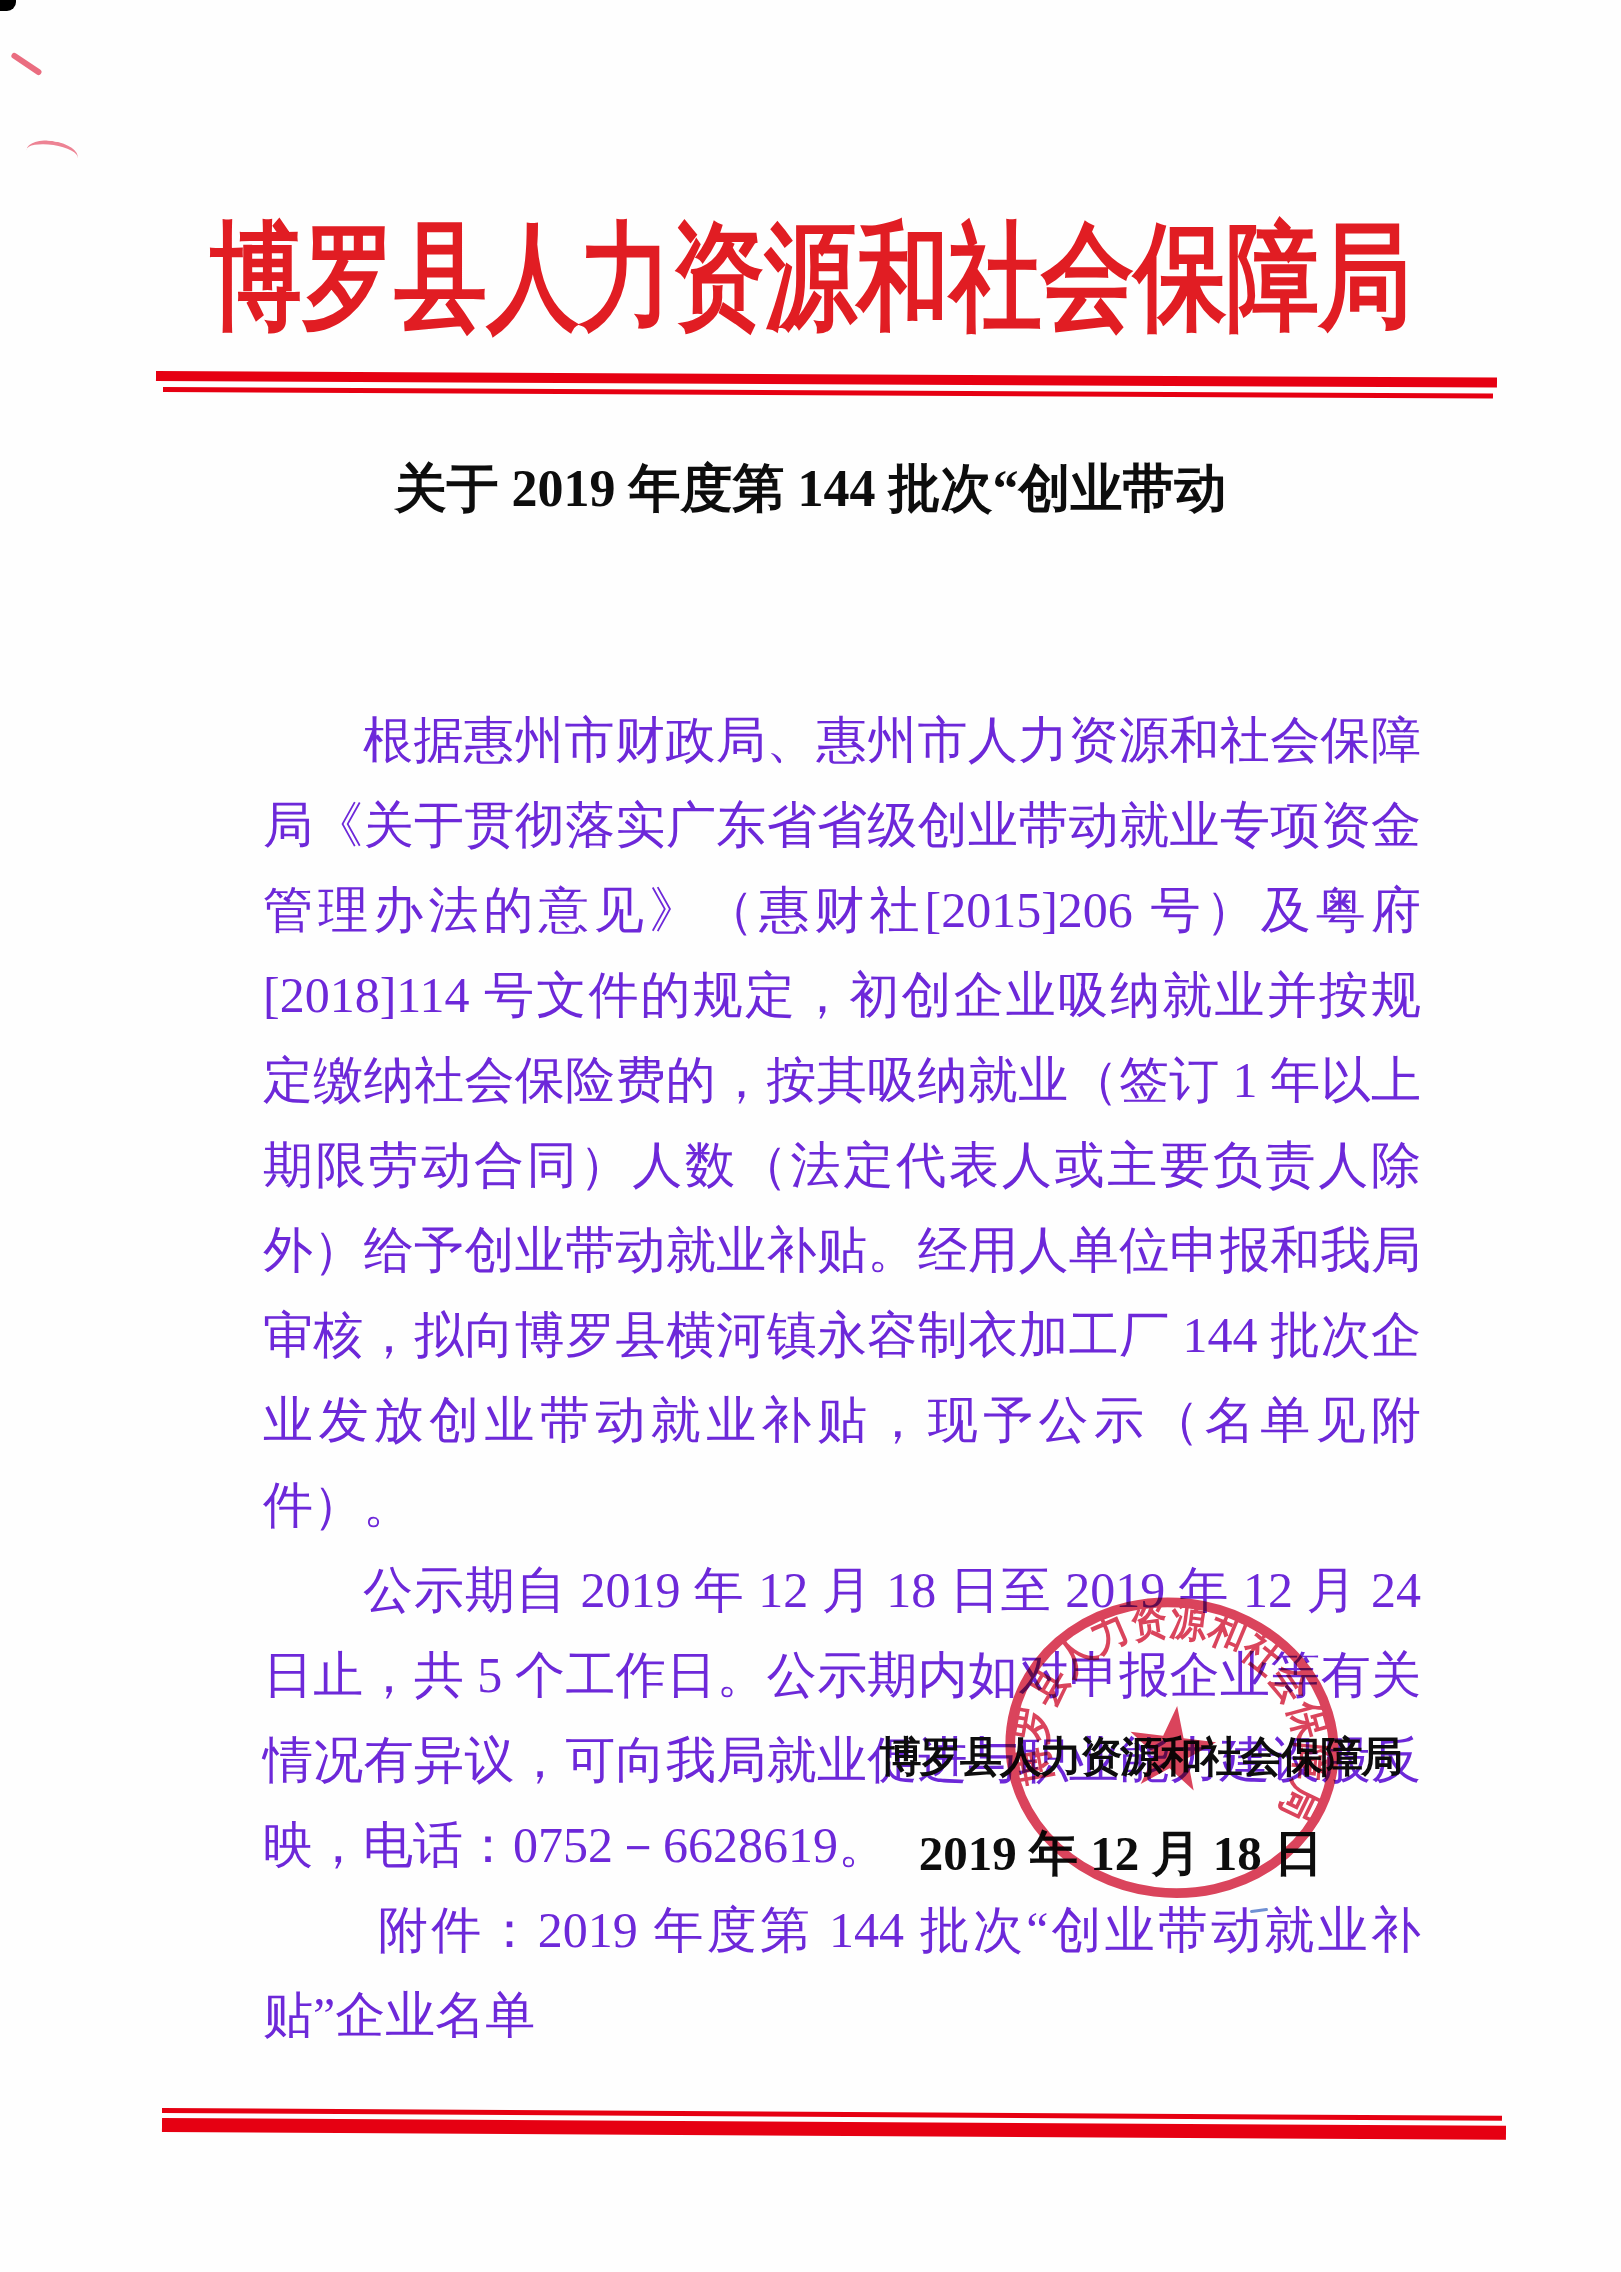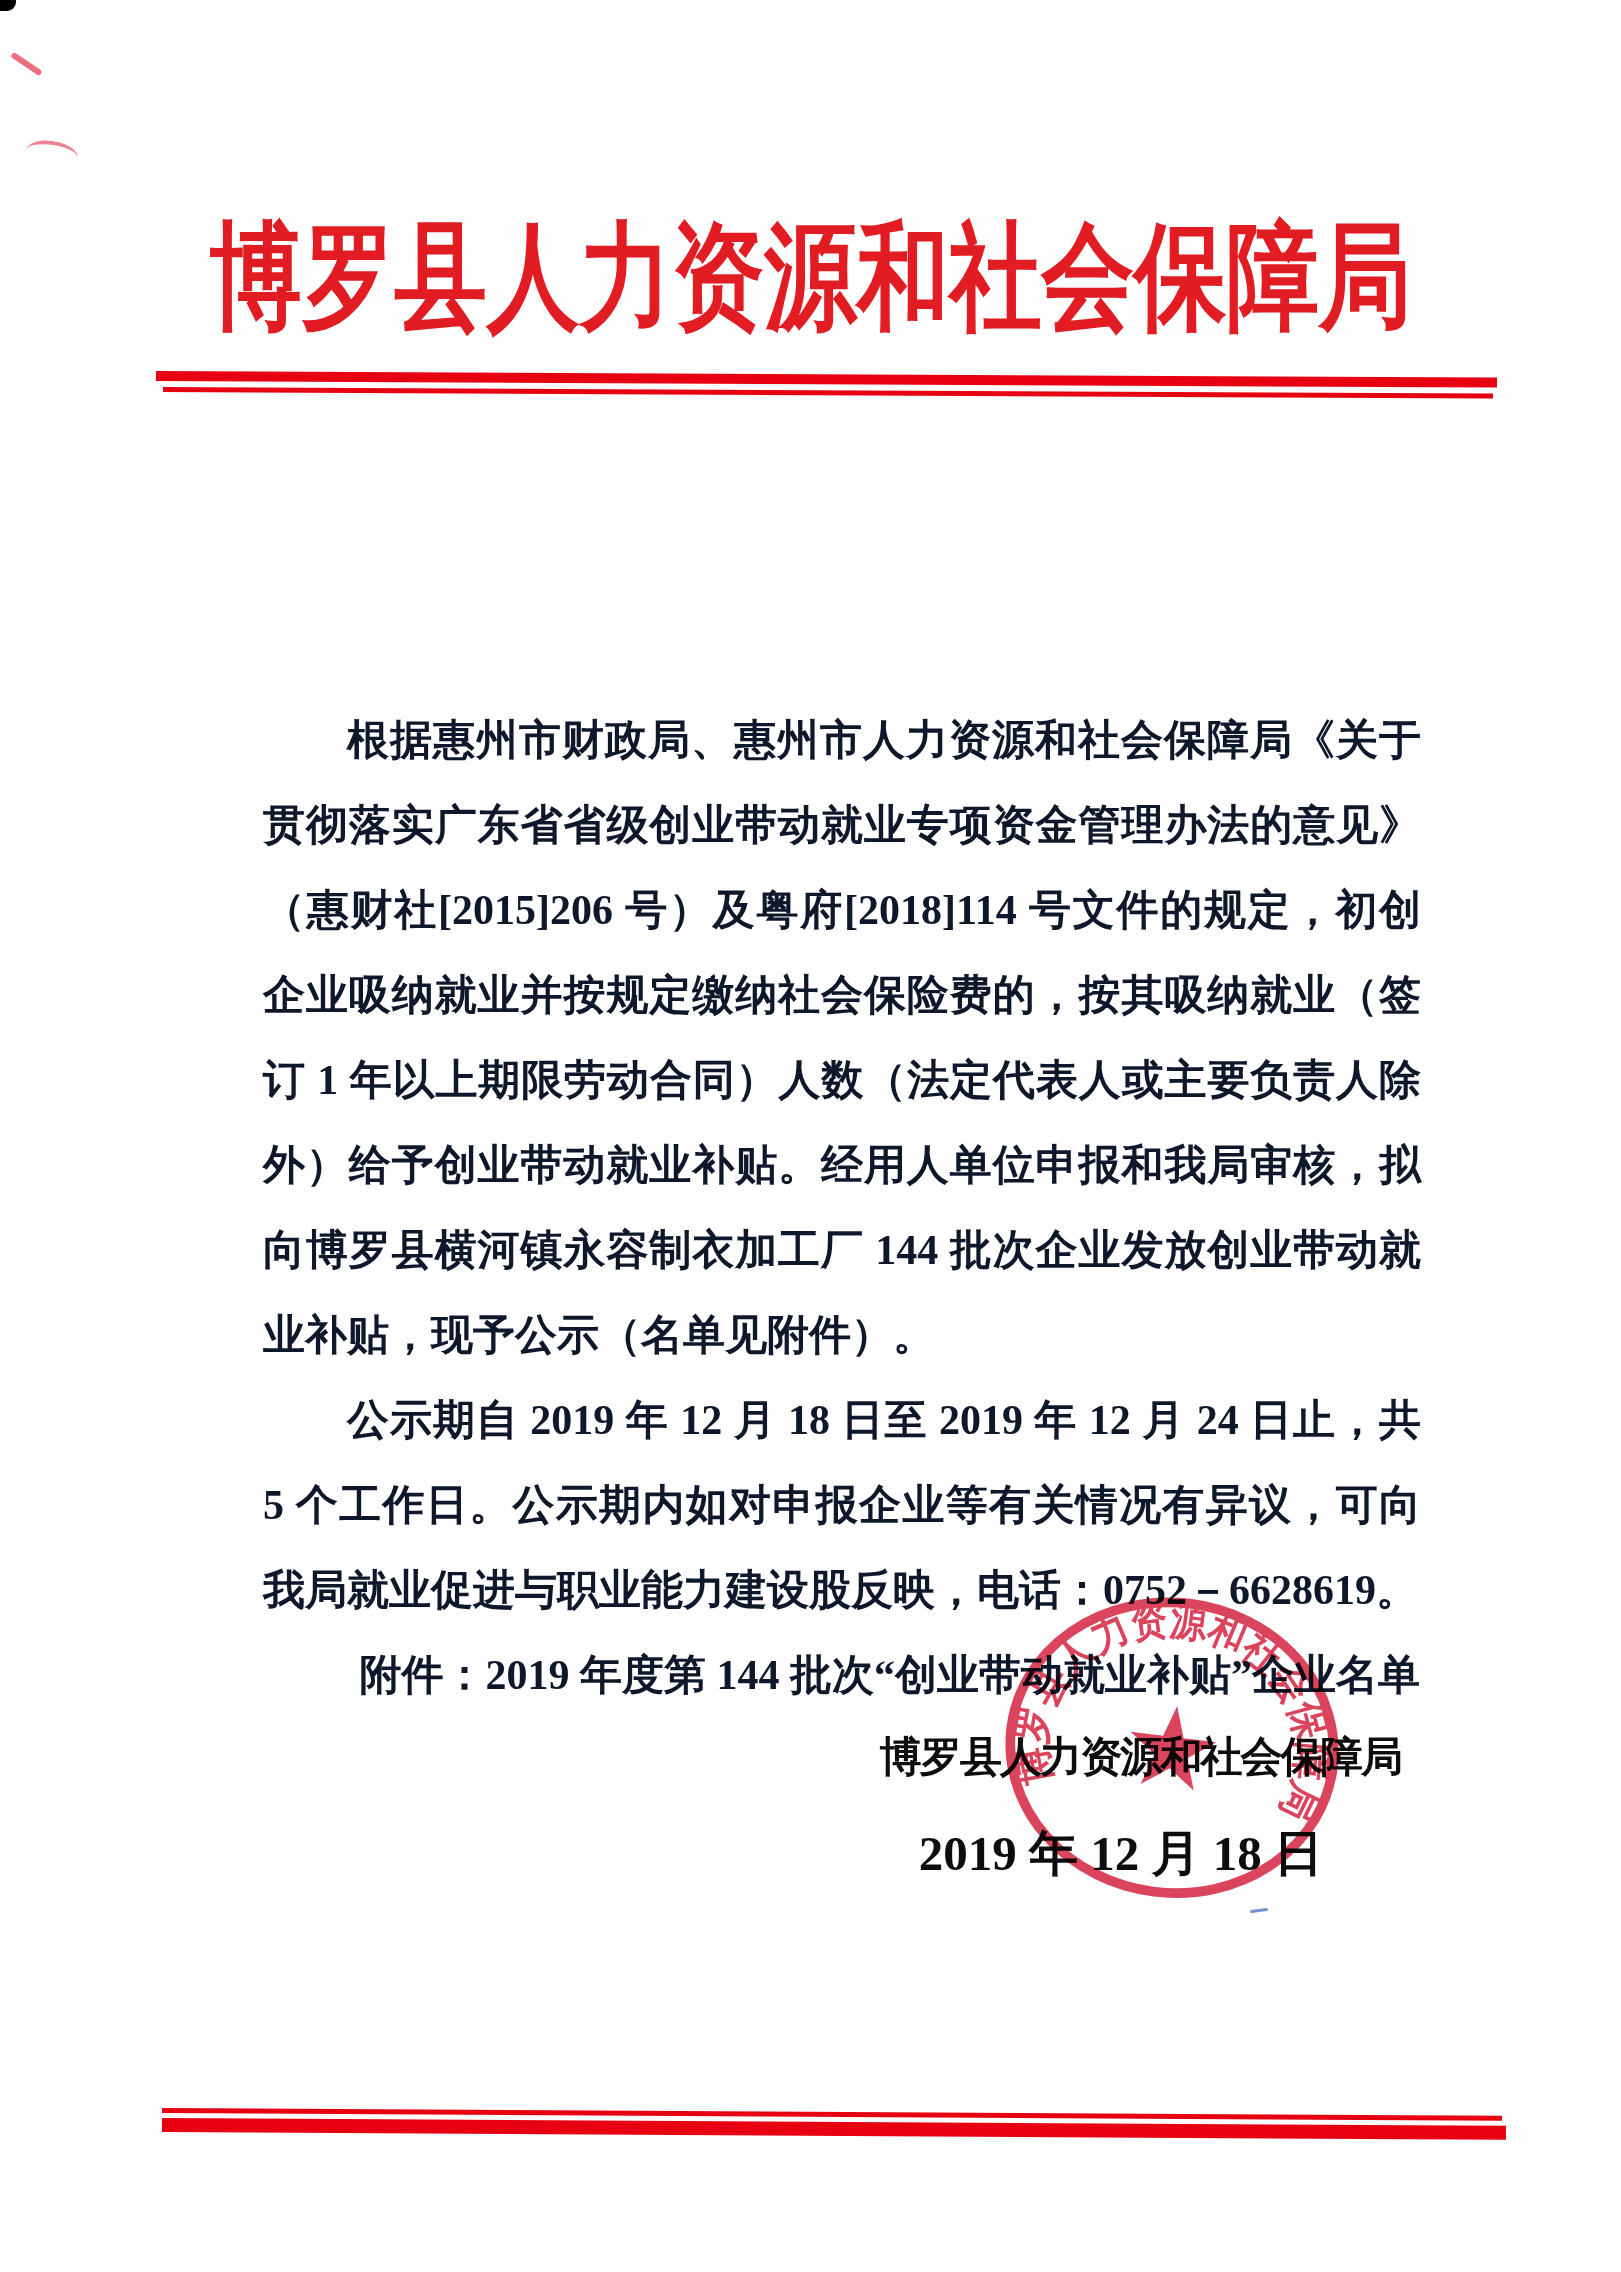--- a/index.html
+++ b/index.html
@@ -55,22 +55,22 @@
   .rule-bottom-thick{left:162px;top:2118px;width:1344px;height:14.3px;transform:rotate(0.33deg);transform-origin:left center;}
   
   .doc-title{
     position:absolute;left:0;top:445px;width:1621px;
     text-align:center;font-size:52px;line-height:88px;font-weight:700;
     color:#0d0d0d;
   }
   
   .body-text{
     position:absolute;left:263px;top:698px;width:1158px;
-    font-size:42px;line-height:85px;font-weight:700;
-    text-align:justify;color:#0f172a;
+    font-size:50px;line-height:85px;font-weight:400;
+    text-align:justify;color:#6d28d9;
   }
   .body-text p{margin:0;text-indent:2em;}
   .body-text p.attachment{text-indent:2.3em;}
   
   .signature{
     position:absolute;top:1715px;right:253px;
     font-size:42px;line-height:85px;font-weight:700;
     letter-spacing:-1.9px;color:#0d0d0d;white-space:nowrap;
   }
   .sign-date{
@@ -99,20 +99,21 @@
   <div class="corner-artifact"></div>
   <div class="smudge-dash"></div>
   <div class="smudge-arc"></div>
 
   <h1 class="letterhead"><span class="letterhead-inner">博罗县人力资源和社会保障局</span></h1>
 
   <div class="rule rule-top-thick"></div>
   <div class="rule rule-top-thin"></div>
 
   <div class="doc-title">
+    <div>关于 2019 年度第 144 批次“创业带动</div>
   </div>
 
   <div class="body-text">
     <p>根据惠州市财政局、惠州市人力资源和社会保障局《关于贯彻落实广东省省级创业带动就业专项资金管理办法的意见》（惠财社[2015]206 号）及粤府[2018]114 号文件的规定，初创企业吸纳就业并按规定缴纳社会保险费的，按其吸纳就业（签订 1 年以上期限劳动合同）人数（法定代表人或主要负责人除外）给予创业带动就业补贴。经用人单位申报和我局审核，拟向博罗县横河镇永容制衣加工厂 144 批次企业发放创业带动就业补贴，现予公示（名单见附件）。</p>
     <p>公示期自 2019 年 12 月 18 日至 2019 年 12 月 24 日止，共 5 个工作日。公示期内如对申报企业等有关情况有异议，可向我局就业促进与职业能力建设股反映，电话：0752－6628619。</p>
     <p class="attachment">附件：2019 年度第 144 批次“创业带动就业补贴”企业名单</p>
   </div>
 
   <div class="signature">博罗县人力资源和社会保障局</div>
   <div class="sign-date">2019 年 12 月 18 日</div>

